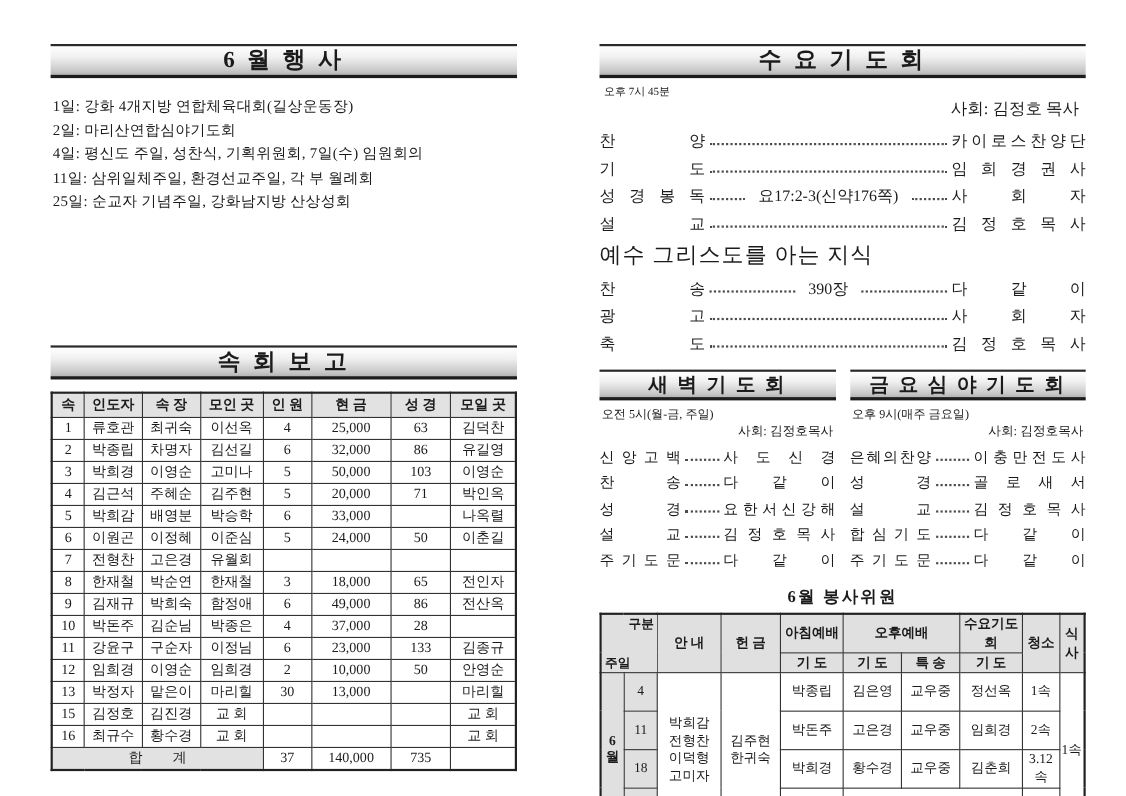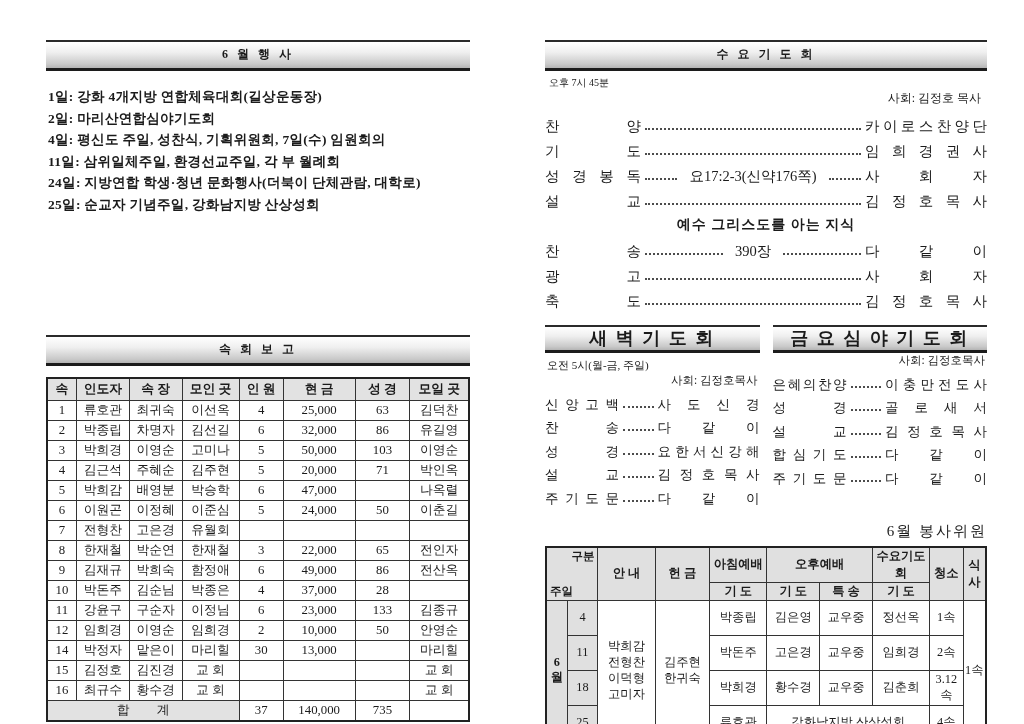--- a/index.html
+++ b/index.html
@@ -2,54 +2,54 @@
 <html><head>
 <meta charset="utf-8">
 <style>
   html,body{margin:0;padding:0;background:#fff;}
   body{width:1024px;height:724px;position:relative;overflow:hidden;
        font-family:"Liberation Serif","DejaVu Serif",serif;color:#1b1b1b;}
   .col{position:absolute;top:40px;}
   .col-left{left:46px;width:424px;}
   .col-right{left:545px;width:442px;}
 
-  .titlebar{height:26px;line-height:25px;text-align:center;font-weight:bold;font-size:12px;
+  .titlebar{height:26px;line-height:25px;text-align:center;font-weight:bold;font-size:21px;
     letter-spacing:3px;border-top:2px solid #2a2a2a;border-bottom:3px solid #1c1c1c;
     background:linear-gradient(180deg,#ffffff 0%,#efefef 40%,#c9c9c9 85%,#b4b4b4 100%);}
   .titlebar.small{height:23px;line-height:22px;font-size:18px;letter-spacing:2px;}
 
-  .events{margin:15px 0 0 2px;font-weight:bold;}
+  .events{margin:15px 0 0 2px;}
   .event{font-size:13.5px;line-height:21.5px;letter-spacing:0.3px;}
 
   table{border-collapse:collapse;width:100%;table-layout:fixed;}
   .report{margin-top:11px;border:2px solid #222;font-size:12.8px;}
   .report td,.report th{border:1px solid #333;height:19px;text-align:center;padding:0 1px;
     overflow:hidden;white-space:nowrap;font-weight:normal;}
   .report thead th{background:#e2e2e2;font-weight:bold;height:21px;}
   .total-label{background:#e2e2e2;letter-spacing:12px;text-indent:12px;}
 
   .time{font-size:10px;margin:5px 0 0 4px;}
-  .moderator{font-size:12px;text-align:right;margin:0 6px 4px 0;}
+  .moderator{font-size:15px;text-align:right;margin:0 6px 4px 0;}
   .prow{display:flex;align-items:flex-end;height:25px;font-size:14.5px;}
   .lbl{width:96px;flex:0 0 auto;}
   .val{width:122px;flex:0 0 auto;}
   .dots{flex:1 1 auto;border-bottom:2px dotted #4c4c4c;margin:0 4px 6px 4px;min-width:14px;}
   .mid{flex:0 0 auto;padding:0 8px;}
   .spread{display:inline-flex;justify-content:space-between;}
-  .sermon{text-align:center;font-weight:bold;font-size:14px;margin:5px 0 2px 0;letter-spacing:1px;}
+  .sermon{font-weight:normal;font-size:20px;margin:5px 0 2px 0;letter-spacing:1px;}
 
   .minis{display:flex;gap:13px;margin-top:14px;}
   .mini{flex:1 1 0;}
   .mini .time{font-size:11px;margin-left:2px;}
   .mini .moderator{font-size:11.5px;margin:0 2px 2px 0;}
   .mini .prow{height:23.5px;font-size:13.5px;}
   .mini .lbl{width:74px;}
   .mini .val{width:102px;}
 
-  .committee-title{text-align:right;font-weight:normal;font-size:15px;margin:14px 0 5px 0;letter-spacing:2px;}
+  .committee-title{text-align:center;font-weight:bold;font-size:15px;margin:14px 0 5px 0;letter-spacing:2px;}
   .committee{border:2px solid #222;font-size:12.3px;}
   .committee td{border:1px solid #333;text-align:center;padding:0 1px;overflow:hidden;}
   .committee .hdr td{background:#e0e0e0;font-weight:bold;height:17px;}
   .committee .body td{height:34px;}
   .gray{background:#e0e0e0;}
   .diag{position:relative;background:
      linear-gradient(to bottom right,rgba(0,0,0,0) 48.8%,#333 48.8%,#333 51.2%,rgba(0,0,0,0) 51.2%),#e0e0e0;}
   .diag .c-top{position:absolute;top:1px;right:3px;font-size:11.5px;font-weight:bold;}
   .diag .c-bot{position:absolute;bottom:1px;left:3px;font-size:11.5px;font-weight:bold;}
   .vtext{display:inline-flex;flex-direction:column;align-items:center;line-height:15px;font-weight:bold;}
@@ -60,21 +60,20 @@
 
 <div class="col col-left">
   <div class="titlebar">
     <span>6 월 행 사</span>
   </div>
   <div class="events">
     <div class="event">1일: 강화 4개지방 연합체육대회(길상운동장)</div>
     <div class="event">2일: 마리산연합심야기도회</div>
     <div class="event">4일: 평신도 주일, 성찬식, 기획위원회, 7일(수) 임원회의</div>
     <div class="event">11일: 삼위일체주일, 환경선교주일, 각 부 월례회</div>
-    <div class="event">24일: 지방연합 학생·청년 문화행사(더북이 단체관람, 대학로)</div>
     <div class="event">25일: 순교자 기념주일, 강화남지방 산상성회</div>
   </div>
 
   <div class="titlebar" style="margin-top:120px;">
     <span>속 회 보 고</span>
   </div>
   <table class="report">
     <colgroup>
       <col style="width:7%">
         <col style="width:12.5%">
@@ -137,21 +136,21 @@
           <td>20,000</td>
           <td>71</td>
           <td>박인옥</td>
         </tr>
         <tr>
           <td>5</td>
           <td>박희감</td>
           <td>배영분</td>
           <td>박승학</td>
           <td>6</td>
-          <td>47,000</td>
+          <td>33,000</td>
           <td></td>
           <td>나옥렬</td>
         </tr>
         <tr>
           <td>6</td>
           <td>이원곤</td>
           <td>이정혜</td>
           <td>이준심</td>
           <td>5</td>
           <td>24,000</td>
@@ -167,21 +166,21 @@
           <td></td>
           <td></td>
           <td></td>
         </tr>
         <tr>
           <td>8</td>
           <td>한재철</td>
           <td>박순연</td>
           <td>한재철</td>
           <td>3</td>
-          <td>22,000</td>
+          <td>18,000</td>
           <td>65</td>
           <td>전인자</td>
         </tr>
         <tr>
           <td>9</td>
           <td>김재규</td>
           <td>박희숙</td>
           <td>함정애</td>
           <td>6</td>
           <td>49,000</td>
@@ -212,21 +211,21 @@
           <td>12</td>
           <td>임희경</td>
           <td>이영순</td>
           <td>임희경</td>
           <td>2</td>
           <td>10,000</td>
           <td>50</td>
           <td>안영순</td>
         </tr>
         <tr>
-          <td>14</td>
+          <td>13</td>
           <td>박정자</td>
           <td>맡은이</td>
           <td>마리힐</td>
           <td>30</td>
           <td>13,000</td>
           <td></td>
           <td>마리힐</td>
         </tr>
         <tr>
           <td>15</td>
@@ -447,20 +446,21 @@
             <span>다</span>
             <span>같</span>
             <span>이</span>
           </span>
         </div>
     </div>
     <div class="mini">
       <div class="titlebar small">
         <span>금 요 심 야 기 도 회</span>
       </div>
+      <div class="time">오후 9시(매주 금요일)</div>
       <div class="moderator">사회: 김정호목사</div>
       <div class="prow">
           <span class="lbl spread">
             <span>은</span>
             <span>혜</span>
             <span>의</span>
             <span>찬</span>
             <span>양</span>
           </span>
           <span class="dots"></span>

